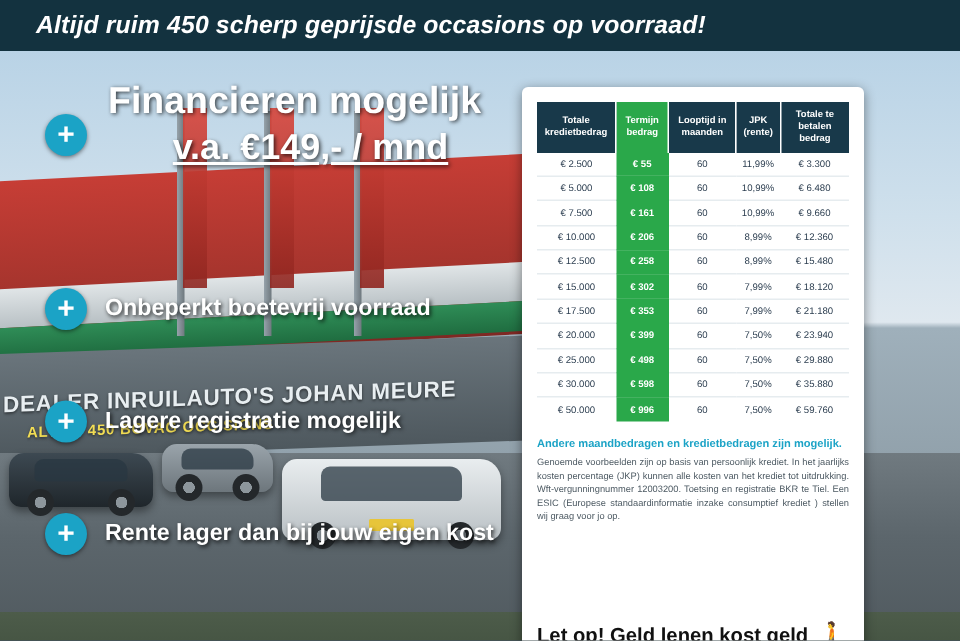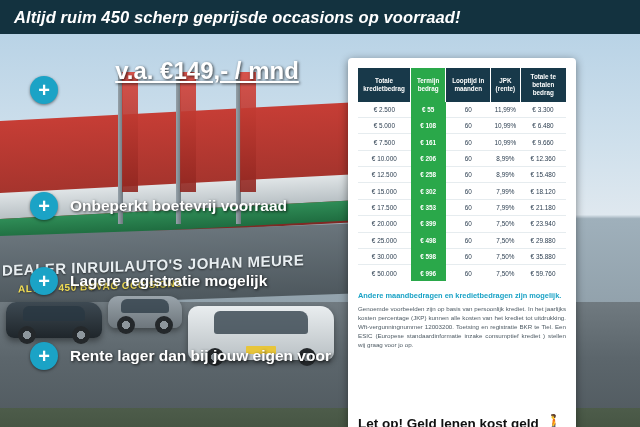--- a/index.html
+++ b/index.html
@@ -128,21 +128,21 @@
   .topbar {
     position: absolute; left: 0; top: 0; width: 640px; height: 34px;
     background: #13323f;
     display: flex; align-items: center;
   }
   .topbar .txt {
     color: #ffffff;
     font-size: 16.5px;
     font-weight: bold;
     font-style: italic;
-    padding-left: 14px;
+    padding-left: 24px;
     letter-spacing: .1px;
     white-space: nowrap;
   }
 
   
   .left {
     position: absolute; left: 0; top: 40px; width: 346px; height: 380px;
   }
   .headline {
     position: absolute; left: 72px; top: 14px; width: 270px;
@@ -289,36 +289,37 @@
   <div class="txt">Altijd ruim 450 scherp geprijsde occasions op voorraad!</div>
 </div>
 
 <div class="left">
 
   <div class="bullet bigdot">
     <span class="dot">+</span>
   </div>
 
   <div class="headline">
+    <span>Financieren mogelijk</span>
     <span class="sub">v.a. €149,- / mnd</span>
   </div>
 
   <div class="bullet b1">
     <span class="dot">+</span>
     <span class="lbl">Onbeperkt boetevrij voorraad</span>
   </div>
 
   <div class="bullet b2">
     <span class="dot">+</span>
     <span class="lbl">Lagere registratie mogelijk</span>
   </div>
 
   <div class="bullet b3">
     <span class="dot">+</span>
-    <span class="lbl">Rente lager dan bij jouw eigen voor</span>
+    <span class="lbl">Rente lager dan bij jouw eigen kost</span>
   </div>
 </div>
 
 <div class="card">
   <table class="rates">
     <thead>
       <tr id="hrow">
           <th>Totale kredietbedrag</th>
           <th class="hl">Termijn bedrag</th>
           <th>Looptijd in maanden</th>

